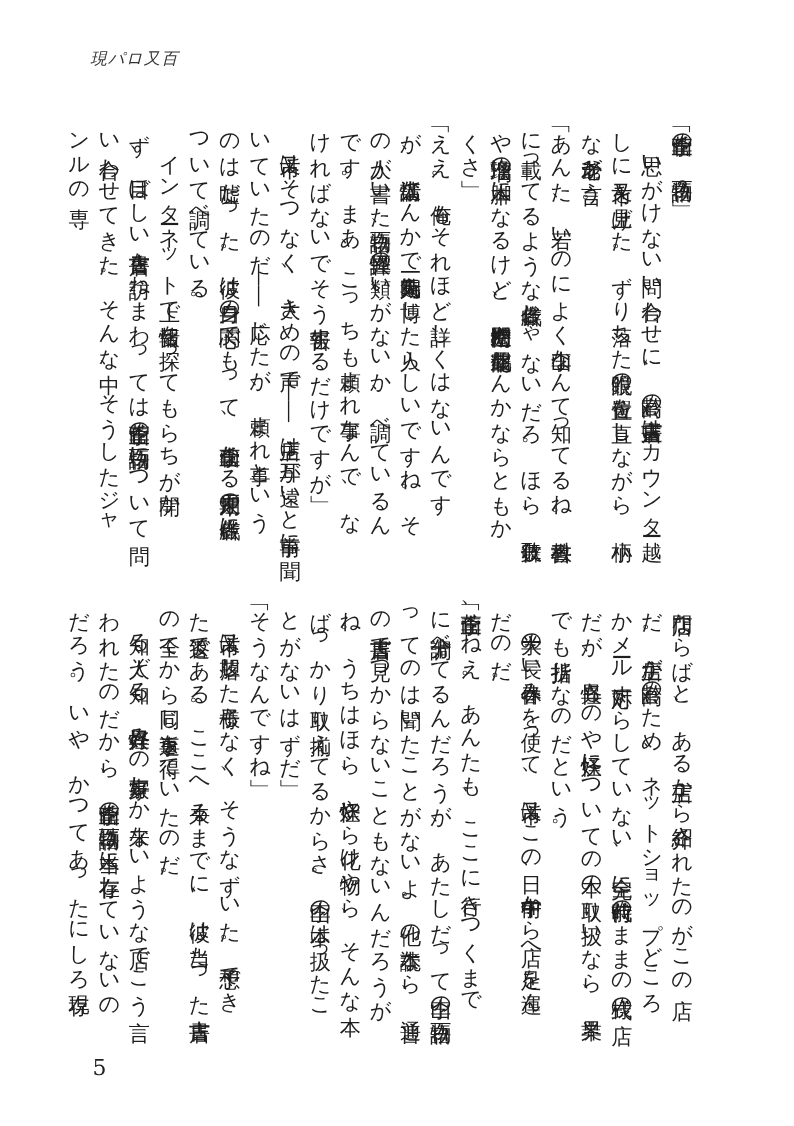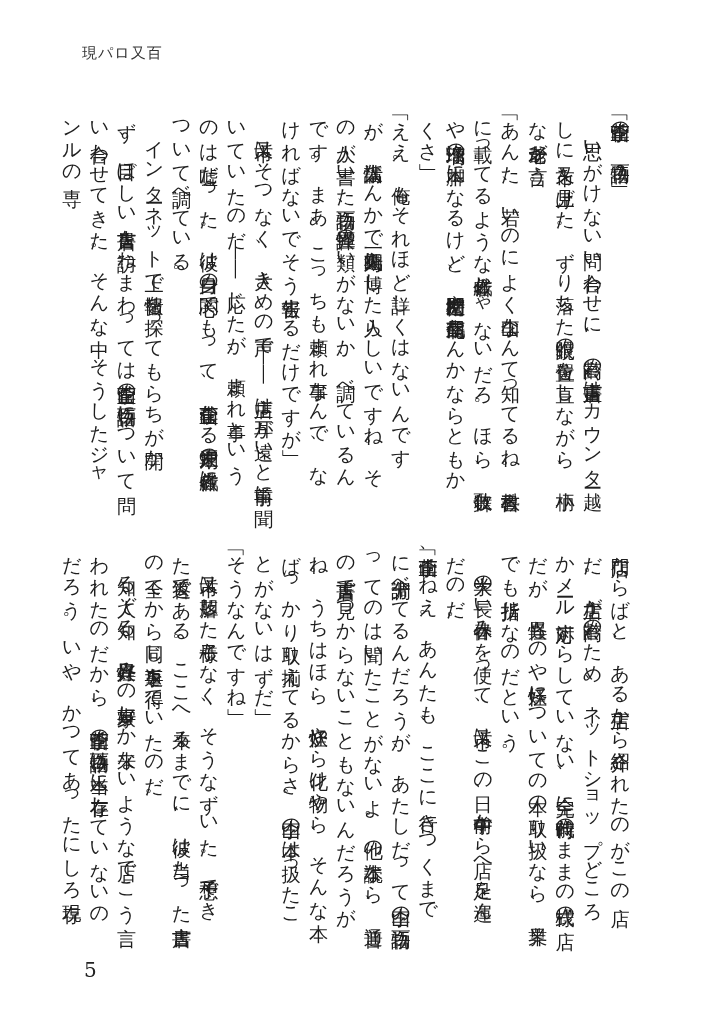--- a/index.html
+++ b/index.html
@@ -1,19 +1,19 @@
 <!DOCTYPE html>
 <html><head>
 <meta charset="utf-8">
 <style>
   html, body { margin: 0; padding: 0; background: #ffffff; }
   body { width: 722px; height: 1024px; position: relative; overflow: hidden;
          font-family: "DejaVu Serif", "Liberation Serif", serif; color: #222; }
   .header { position: absolute; left: 82px; top: 44px; font-size: 15px; letter-spacing: 1px;
-            color: #333; font-family: "DejaVu Sans", "Liberation Sans", sans-serif; }
+            color: #333; font-family: "DejaVu Sans", "Liberation Sans", sans-serif; font-style: italic; }
   .block { position: absolute; left: 82px; width: 552px;
            writing-mode: vertical-rl; -webkit-writing-mode: vertical-rl;
            font-size: 19.2px; line-height: 27.4px; letter-spacing: 0.1px; color: #1e1e1e; }
   .block.top { top: 108px; height: 388px; }
   .block.bottom { top: 543px; height: 388px; }
   .block p { margin: 0; padding: 0; white-space: normal; }
   .page-number { position: absolute; left: 84px; top: 958px; font-size: 20px; color: #222;
                  font-family: "DejaVu Serif", "Liberation Serif", serif; }
 </style>
 </head>

